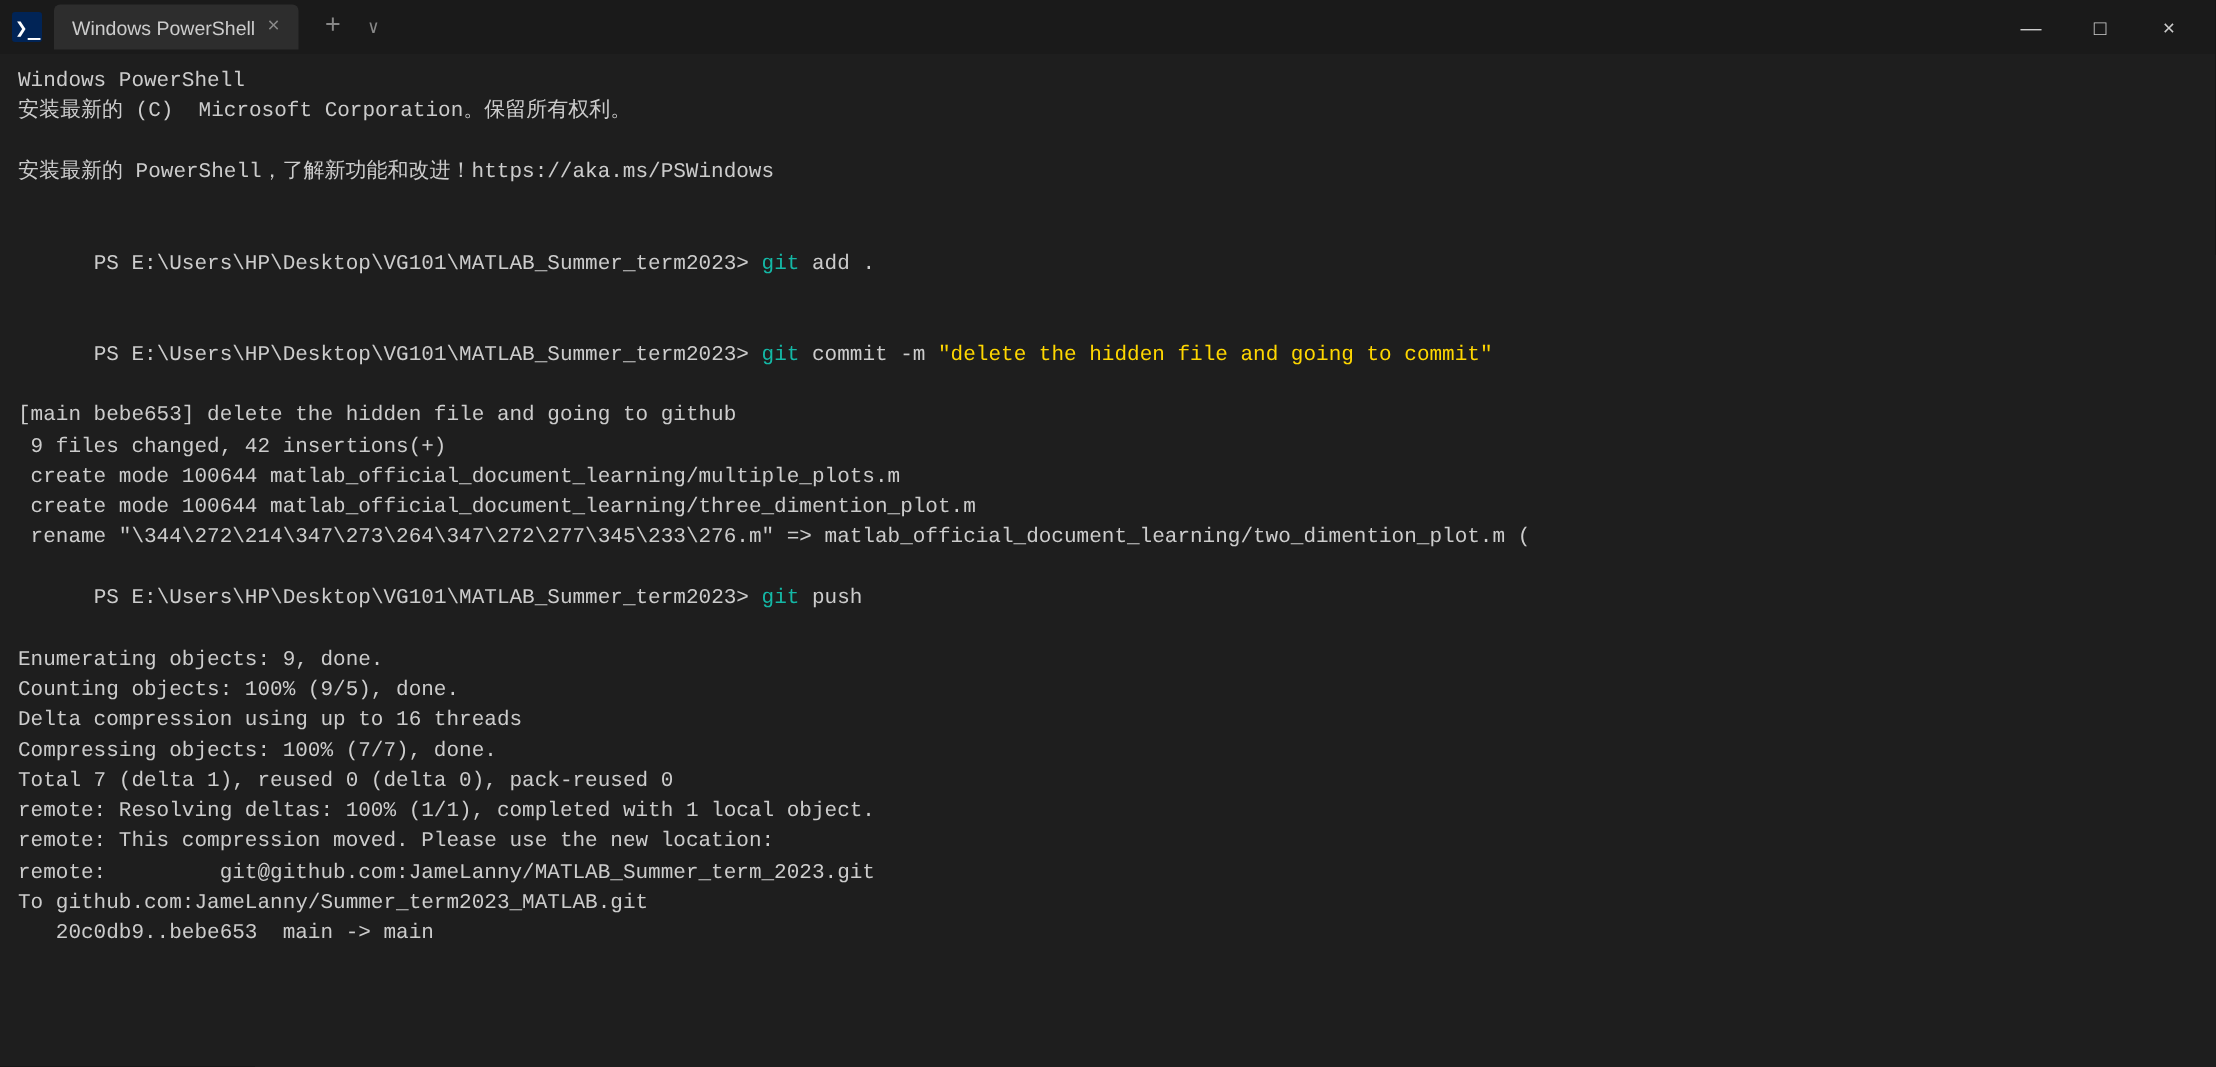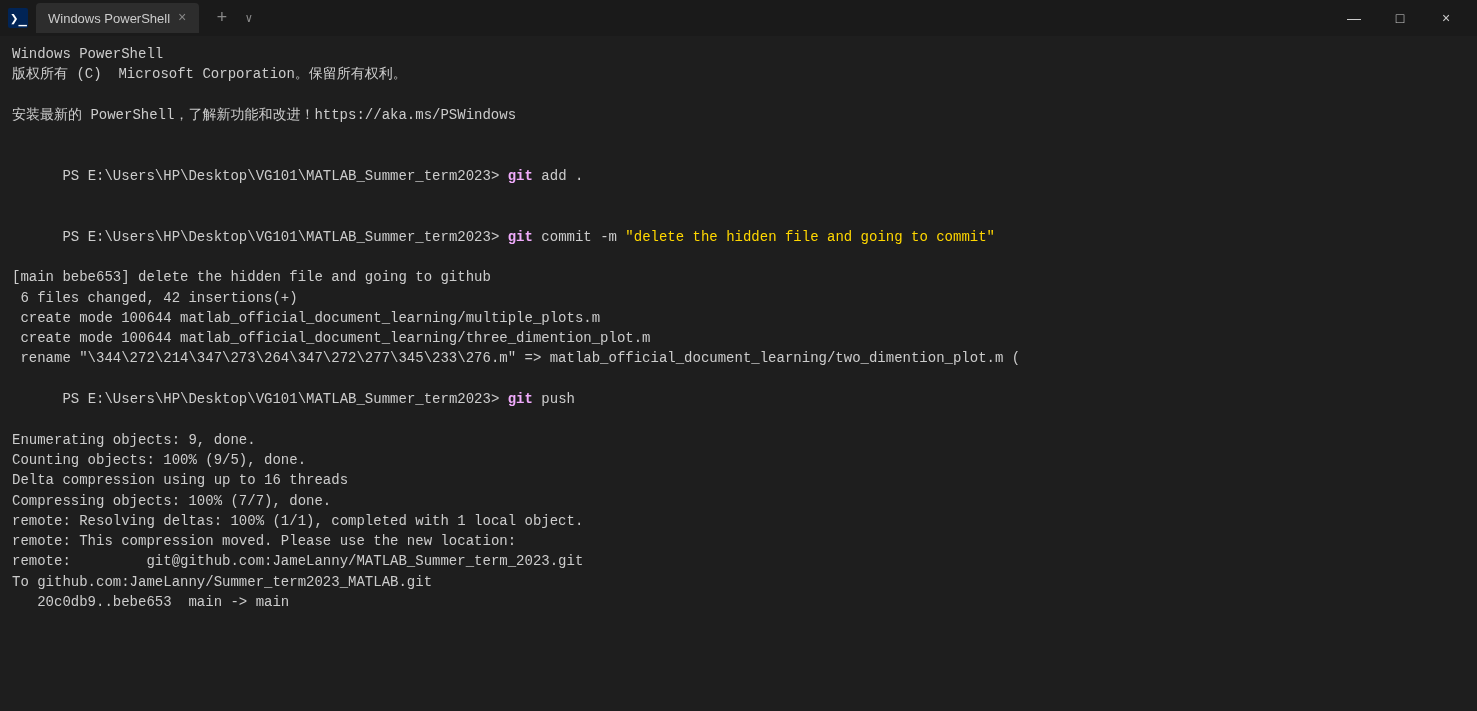--- a/index.html
+++ b/index.html
@@ -120,21 +120,21 @@
       font-size: 14px;
       line-height: 1.4;
     }
 
     .line {
       white-space: pre;
       line-height: 1.45;
     }
 
     .white { color: #cccccc; }
-    .git-cmd { color: #f0abfc; font-weight: bold; }
+    .git-cmd { color: #14b8a6; font-weight: normal; }
     .commit-msg { color: #ffd700; }
   </style>
 </head>
 <body>
 
 <div class="window">
 
   <div class="title-bar">
     <div class="title-bar-left">
       <div class="ps-icon">
@@ -152,45 +152,46 @@
     </div>
     <div class="title-bar-right">
       <div class="win-btn">—</div>
       <div class="win-btn">□</div>
       <div class="win-btn close">×</div>
     </div>
   </div>
 
   <div class="terminal-body">
     <div class="line white">Windows PowerShell</div>
-    <div class="line white">版权所有 (C)  Microsoft Corporation。保留所有权利。</div>
+    <div class="line white">安装最新的 (C)  Microsoft Corporation。保留所有权利。</div>
     <div class="line">&nbsp;</div>
     <div class="line white">安装最新的 PowerShell，了解新功能和改进！https://aka.ms/PSWindows</div>
     <div class="line">&nbsp;</div>
 
     <div class="line">
       <span class="white">PS E:\Users\HP\Desktop\VG101\MATLAB_Summer_term2023&gt; </span><span class="git-cmd">git</span><span class="white"> add .</span>
     </div>
 
     <div class="line">
       <span class="white">PS E:\Users\HP\Desktop\VG101\MATLAB_Summer_term2023&gt; </span><span class="git-cmd">git</span><span class="white"> commit -m </span><span class="commit-msg">"delete the hidden file and going to commit"</span>
     </div>
     <div class="line white">[main bebe653] delete the hidden file and going to github</div>
-    <div class="line white"> 6 files changed, 42 insertions(+)</div>
+    <div class="line white"> 9 files changed, 42 insertions(+)</div>
     <div class="line white"> create mode 100644 matlab_official_document_learning/multiple_plots.m</div>
     <div class="line white"> create mode 100644 matlab_official_document_learning/three_dimention_plot.m</div>
     <div class="line white"> rename "\344\272\214\347\273\264\347\272\277\345\233\276.m" =&gt; matlab_official_document_learning/two_dimention_plot.m (</div>
 
     <div class="line">
       <span class="white">PS E:\Users\HP\Desktop\VG101\MATLAB_Summer_term2023&gt; </span><span class="git-cmd">git</span><span class="white"> push</span>
     </div>
     <div class="line white">Enumerating objects: 9, done.</div>
     <div class="line white">Counting objects: 100% (9/5), done.</div>
     <div class="line white">Delta compression using up to 16 threads</div>
     <div class="line white">Compressing objects: 100% (7/7), done.</div>
+    <div class="line white">Total 7 (delta 1), reused 0 (delta 0), pack-reused 0</div>
     <div class="line white">remote: Resolving deltas: 100% (1/1), completed with 1 local object.</div>
     <div class="line white">remote: This compression moved. Please use the new location:</div>
     <div class="line white">remote: 	git@github.com:JameLanny/MATLAB_Summer_term_2023.git</div>
     <div class="line white">To github.com:JameLanny/Summer_term2023_MATLAB.git</div>
     <div class="line white">   20c0db9..bebe653  main -&gt; main</div>
 
     <div class="line">
       
     </div>
   </div>

